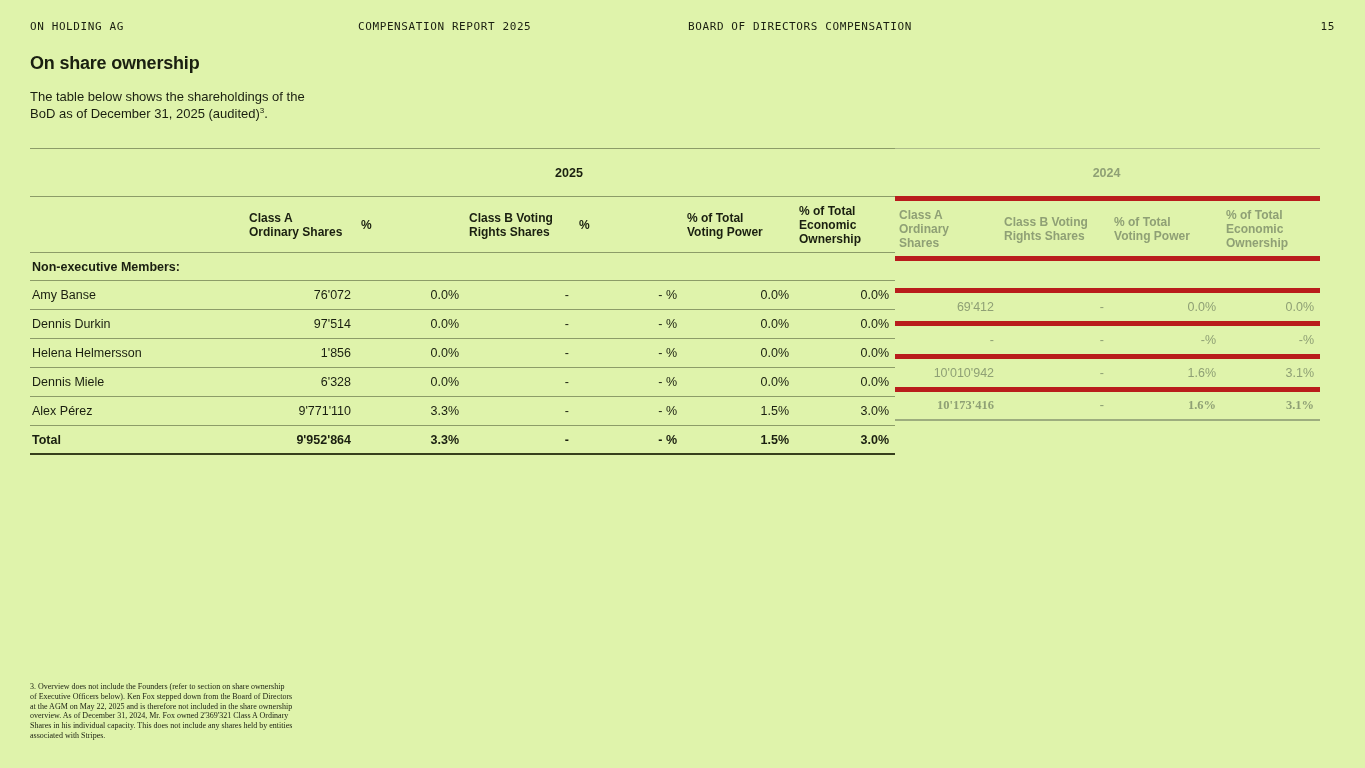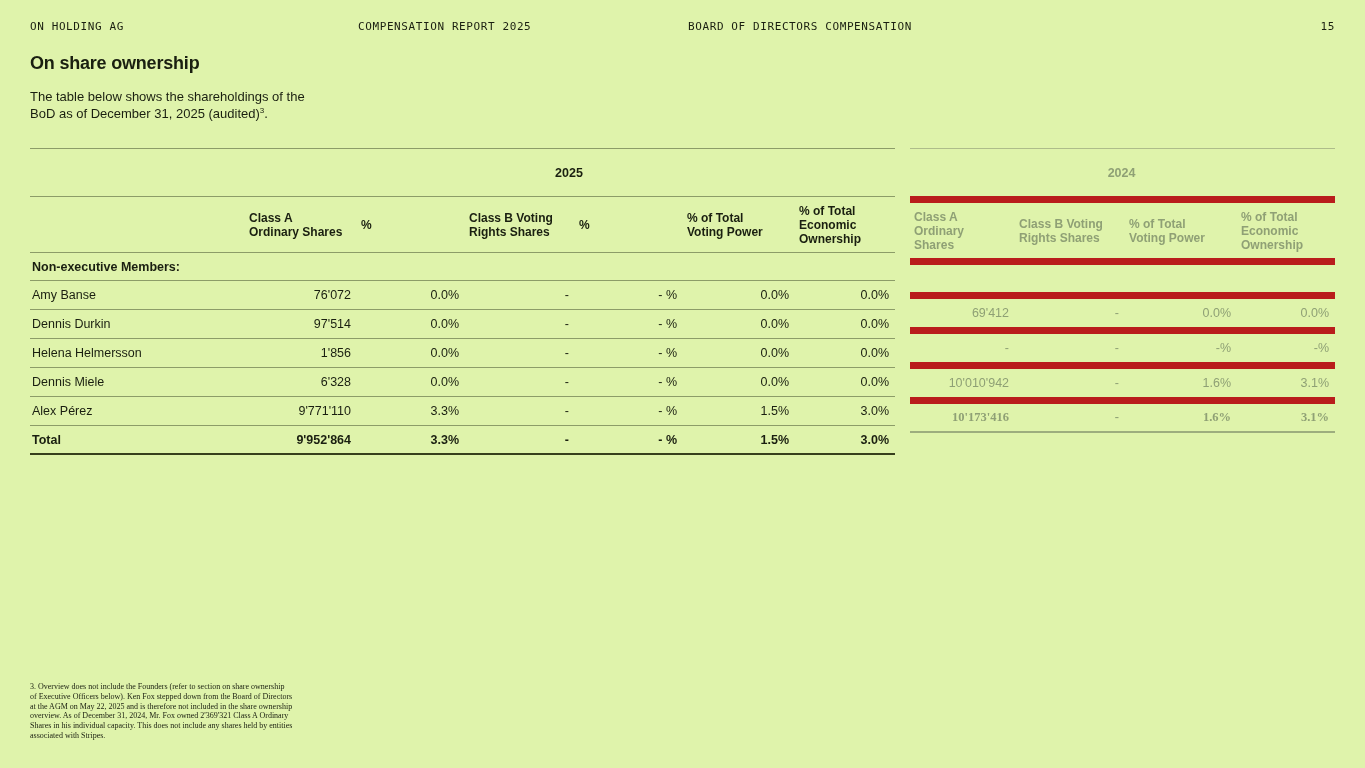--- a/index.html
+++ b/index.html
@@ -29,21 +29,21 @@
     font-size: 18px; font-weight: 700; letter-spacing: -0.2px;
   }
 
   .intro {
     position: absolute; left: 30px; top: 89px; margin: 0;
     font-size: 13px; line-height: 16.5px; white-space: pre-line;
   }
   .intro sup { font-size: 8px; line-height: 0; }
 
   
-  .tables { position: absolute; left: 30px; top: 148px; display: flex; gap: 15px; align-items: flex-start; justify-content: center; }
+  .tables { position: absolute; left: 30px; top: 148px; display: flex; align-items: flex-start; justify-content: center; }
 
   table.t { border-collapse: collapse; table-layout: fixed; }
   table.t25 { width: 865px; }
   table.t24 { width: 425px; }
 
   .t th, .t td {
     padding: 0 6px 0 4px;
     vertical-align: middle;
     font-size: 12.5px;
     overflow: hidden;
@@ -59,21 +59,21 @@
   tr.row > td { height: 28px; }
   tr.tot > td { height: 27px; font-weight: 700; }
 
   
   .t25 th, .t25 td { border-bottom: 1px solid #8c9c68; }
   .t25 tr.yr > th { border-top: 1px solid #8c9c68; }
   .t25 tr.tot > td { border-bottom: 2px solid #363f1c; }
 
   
   .t24 { color: #8fa075; }
-  .t24 th, .t24 td { border-bottom: 7px solid #b91c1c; }
+  .t24 th, .t24 td { border-bottom: 5px solid #b91c1c; }
   .t24 tr.yr > th { border-top: 1px solid #aebc8a; }
   .t24 tr.tot > td { border-bottom: 2px solid #9dad7e; font-family: Liberation Serif, serif; }
 
   .footnote {
     position: absolute; left: 30px; top: 682px; width: 312px; margin: 0;
     font-size: 8px; line-height: 9.8px; white-space: pre-line; color: #1a1f10; font-family: Liberation Serif, serif;
   }
 </style>
 </head>
 <body>

